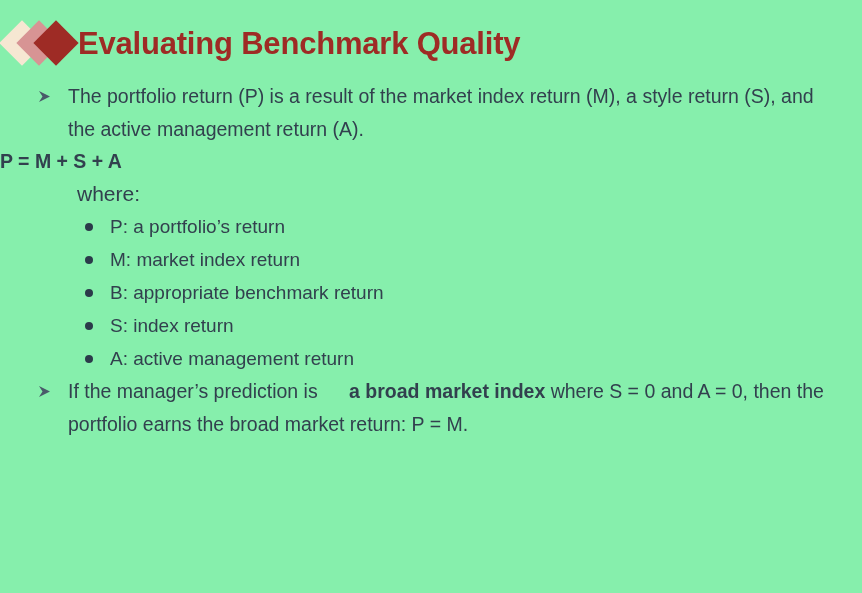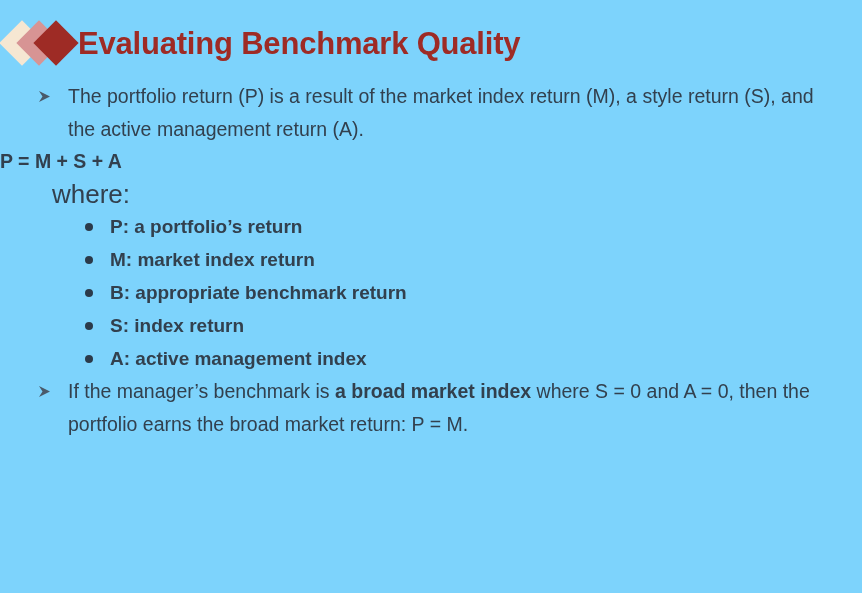--- a/index.html
+++ b/index.html
@@ -10,21 +10,21 @@
     width: 862px;
     height: 593px;
     background: #ffffff;
     font-family: "Liberation Sans", sans-serif;
     overflow: hidden;
   }
   .slide {
     position: relative;
     width: 862px;
     height: 593px;
-    background: #7dd3fc;
+    background: #86efac;
   }
 
   
   .title-row {
     position: absolute;
     left: 0px;
     top: 14px;
     display: flex;
     align-items: center;
     height: 58px;
@@ -87,42 +87,41 @@
   .formula {
     text-align: left;
     font-size: 19.5px;
     font-weight: bold;
     line-height: 32.6px;
     color: #32404e;
     padding-right: 290px;
   }
 
   .where {
-    padding-left: 52px;
-    font-size: 26px;
+    padding-left: 77px;
+    font-size: 21px;
     line-height: 32.6px;
   }
 
   .lvl2 {
     position: relative;
     padding-left: 110px;
     font-size: 19px;
     line-height: 33px;
-    font-weight: bold;
   }
   .lvl2 > .dot {
     position: absolute;
     left: 85px;
     top: 13px;
     width: 8px;
     height: 8px;
     border-radius: 50%;
     background: #2b3a4a;
   }
-  b.strong { font-weight: bold; }
+  b.strong { font-weight: bold; margin-left: 26px; }
 </style>
 </head>
 <body>
 
 <div class="slide">
 
   <div class="title-row">
     <div class="logo">
       <div class="dia dia-1"></div>
       <div class="dia dia-2"></div>
@@ -157,27 +156,27 @@
     <div class="lvl2">
       <span class="dot"></span>
       <span>B: appropriate benchmark return</span>
     </div>
     <div class="lvl2">
       <span class="dot"></span>
       <span>S: index return</span>
     </div>
     <div class="lvl2">
       <span class="dot"></span>
-      <span>A: active management index</span>
+      <span>A: active management return</span>
     </div>
 
     <div class="lvl1">
       <span class="arrow">
         <svg width="14" height="11" viewBox="0 0 14 11" aria-hidden="true">
           <path d="M1 0 L12 5.5 L1 11 L4.5 5.5 Z" fill="#4a5a6a"></path>
         </svg>
       </span>
-      <span>If the manager’s benchmark is </span><b class="strong">a broad market index</b><span> where S = 0 and A = 0, then the portfolio earns the broad market return: P = M.</span>
+      <span>If the manager’s prediction is </span><b class="strong">a broad market index</b><span> where S = 0 and A = 0, then the portfolio earns the broad market return: P = M.</span>
     </div>
 
 
   </div>
 </div>
 
 </body></html>

